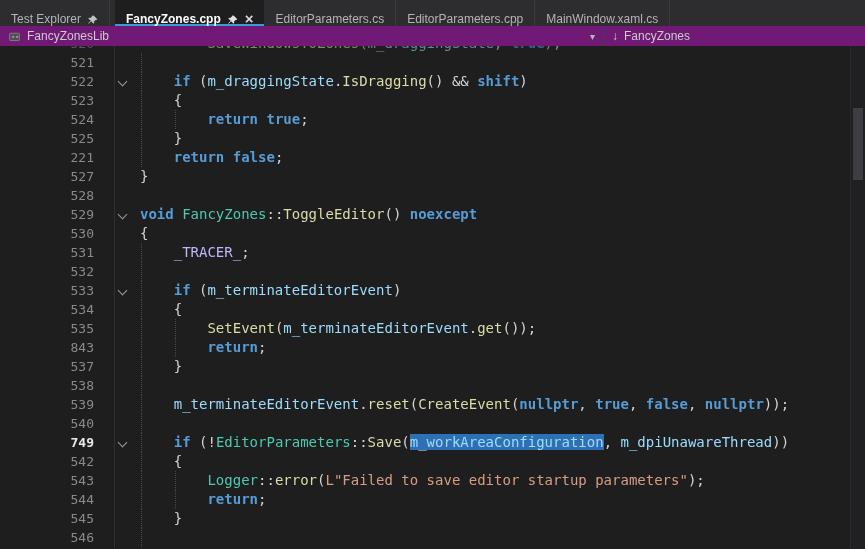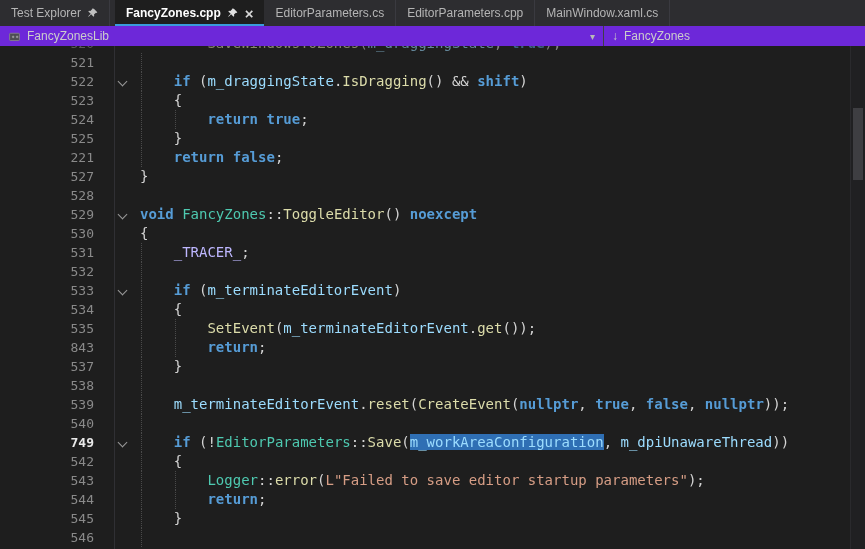--- a/index.html
+++ b/index.html
@@ -1,32 +1,32 @@
 <!DOCTYPE html>
 <html style="--bg: #1e1e1e; --strip: #2d2d30; --accent: #3a9bdc; --tabfg: #b5b5b5; --navfg: #cccccc; --kw: #569cd6; --type: #4ec9b0; --fn: #dcdcaa; --varc: #9cdcfe; --mac: #beb7ff; --str: #d69d85; --pl: #d4d4d4; --ln: #8a8a8a; --lncur: #e8e8e8; --sel: #2f6fb4; --guide: #4a4a4a;"><head>
 <meta charset="utf-8">
 <style>
   html,body{margin:0;padding:0;background:#1e1e1e;}
   .window{position:relative;width:865px;height:549px;overflow:hidden;
     font-family:"Liberation Sans",sans-serif;background:var(--bg,#1e1e1e);}
 
   
   .tabstrip{display:flex;align-items:stretch;height:26px;background:var(--strip,#2d2d30);}
-  .tab{display:flex;align-items:center;gap:6px;padding:0 11px;font-size:12px;
+  .tab{display:flex;align-items:flex-end;gap:6px;padding:0 11px;font-size:12px;
     color:var(--tabfg,#b5b5b5);border-right:1px solid #3a3a40;white-space:nowrap;cursor:default;}
   .tab.active{background:var(--bg,#1e1e1e);color:#ffffff;
     box-shadow:inset 0 -2px 0 var(--accent,#3a9bdc);border-right:none;font-weight:bold;}
   .tool{margin-right:5px;}
   .doc-tabs{display:flex;align-items:stretch;}
   .pin{display:inline-flex;align-items:center;color:#c0c0c0;}
   .tab.active .pin{color:#e0e0e0;}
   .close{font-size:15px;line-height:1;color:#d8d8d8;margin-left:1px;}
 
   
-  .navbar{display:flex;align-items:stretch;height:20px;background:#6d28d9;
+  .navbar{display:flex;align-items:stretch;height:20px;background:#701a75;
     font-size:12px;color:var(--navfg,#cccccc);}
   .nav-dd{display:flex;align-items:center;gap:6px;padding:0 8px;}
   .project{flex:0 0 587px;}
   .project .chev{margin-left:auto;color:#b8b8b8;font-size:10px;}
   .member{flex:1;}
   .member .arrow{color:#c8c8c8;font-size:12px;}
   .nav-sep{width:1px;background:#3f3f46;}
 
   
   .editor{position:relative;height:503px;background:var(--bg,#1e1e1e);overflow:hidden;}

